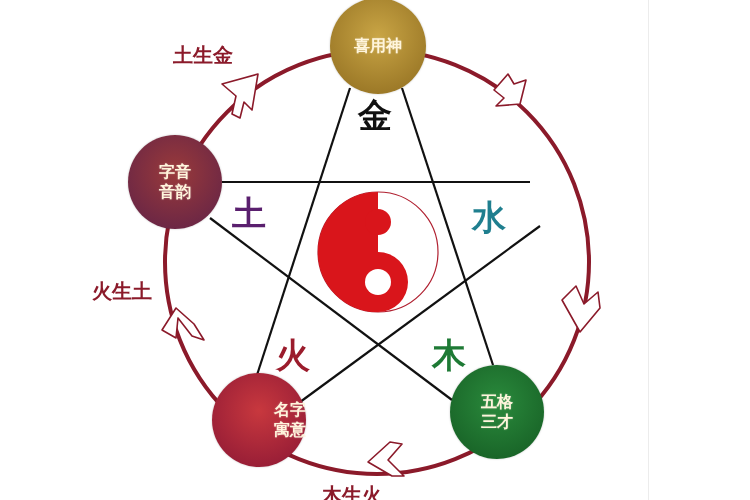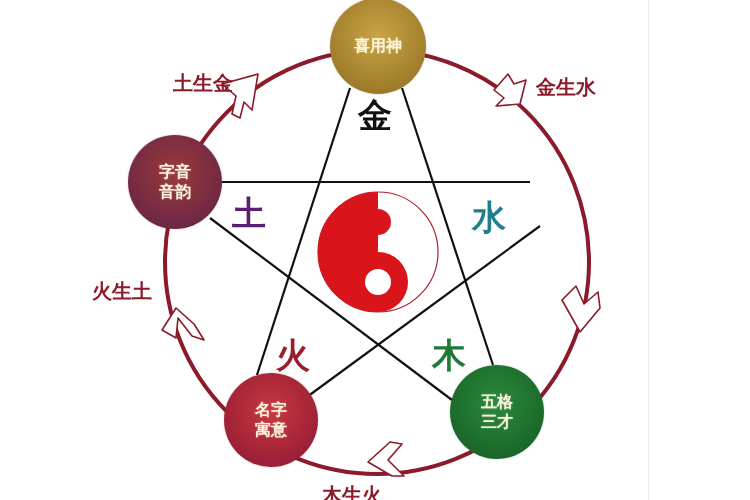--- a/index.html
+++ b/index.html
@@ -59,33 +59,32 @@
   <div class="node" style="left:330px; top:-2px; width:96px; height:96px; background: radial-gradient(circle at 50% 40%, #c9a545, #8e6b1e);">
     <span>喜用神</span>
   </div>
 
 
   <div class="node" style="left:450px; top:365px; width:94px; height:94px; background: radial-gradient(circle at 50% 40%, #2a8a3c, #145a22); align-items: center;">
     <span>五格</span>
     <span>三才</span>
   </div>
 
-  <div class="node" style="left:224px; top:373px; width:94px; height:94px; background: radial-gradient(circle at 50% 40%, #c8383e, #8a1634);">
+  <div class="node" style="left:212px; top:373px; width:94px; height:94px; background: radial-gradient(circle at 50% 40%, #c8383e, #8a1634); align-items: flex-end;">
     <span>名字</span>
     <span>寓意</span>
   </div>
 
   <div class="node" style="left:128px; top:135px; width:94px; height:94px; background: radial-gradient(circle at 50% 40%, #9a3a3a, #5e2148);">
     <span>字音</span>
     <span>音韵</span>
   </div>
 
   <div class="elem-label" style="left:358px; top:98px; color:#111111;">金</div>
   <div class="elem-label" style="left:472px; top:200px; color:#1f7f8f;">水</div>
   <div class="elem-label" style="left:432px; top:338px; color:#1e7a35;">木</div>
   <div class="elem-label" style="left:276px; top:338px; color:#9b1c2c;">火</div>
   <div class="elem-label" style="left:232px; top:196px; color:#5a1f6e;">土</div>
 
-  <div class="rel-label" style="left:173px; top:42px;margin-top:28px;">土生金</div>
-  <div class="rel-label" style="left:536px; top:74px;">金生水</div>
+  <div class="rel-label" style="left:173px; top:42px;">土生金</div>
   <div class="rel-label" style="left:322px; top:482px;">木生火</div>
   <div class="rel-label" style="left:92px; top:278px;">火生土</div>
 </div>
 
 </body></html>

